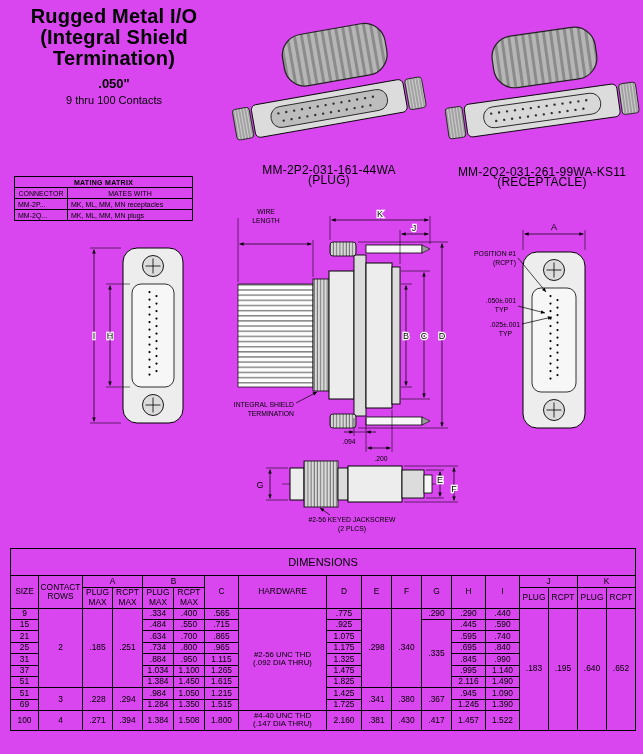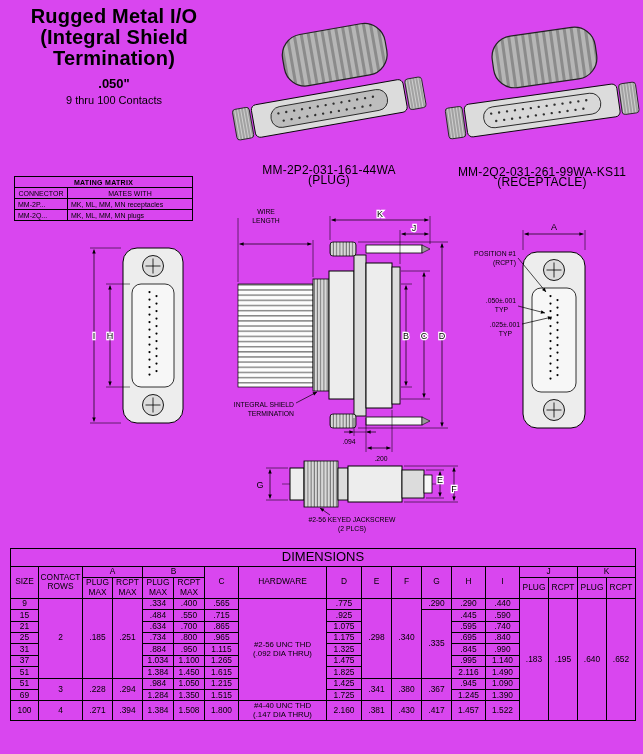--- a/index.html
+++ b/index.html
@@ -14,21 +14,21 @@
   .product{position:absolute;text-align:center;margin:0;}
   .product figcaption{font-size:12px;line-height:9.5px;margin-top:2px;letter-spacing:0.2px;}
   
   .mating{position:absolute;left:14px;top:176px;border-collapse:collapse;font-size:7px;}
   .mating th,.mating td{border:1px solid #000;padding:1.5px 3px;font-weight:normal;text-align:left;}
   .mating th.mtitle{text-align:center;font-weight:bold;letter-spacing:0.3px;}
   .mating th.mhead{text-align:center;}
   
   .dims{position:absolute;left:10px;top:548px;border-collapse:collapse;font-size:8.4px;line-height:1.12;}
   .dims th,.dims td{border:1px solid #000;padding:0.5px 1px;font-weight:normal;vertical-align:middle;text-align:center;}
-  .dims .t-title th{font-size:13px;padding:1px;}
+  .dims .t-title th{font-size:11px;padding:7px;}
   .prewrap{white-space:pre-line;}
   .hw{font-size:7.8px;}
   
   svg text{font-family:"Liberation Sans","DejaVu Sans",sans-serif;fill:#000;}
   .part{fill:#ededed;stroke:#000;stroke-width:1;}
   .part2{fill:#dcdcdc;stroke:#000;stroke-width:0.9;}
   .part3{fill:#f7f7f7;stroke:#000;stroke-width:0.8;}
   .ext{stroke:#000;stroke-width:0.55;}
   .dim{stroke:#000;stroke-width:0.7;fill:none;}
   .thin{stroke:#000;stroke-width:0.8;fill:none;}

